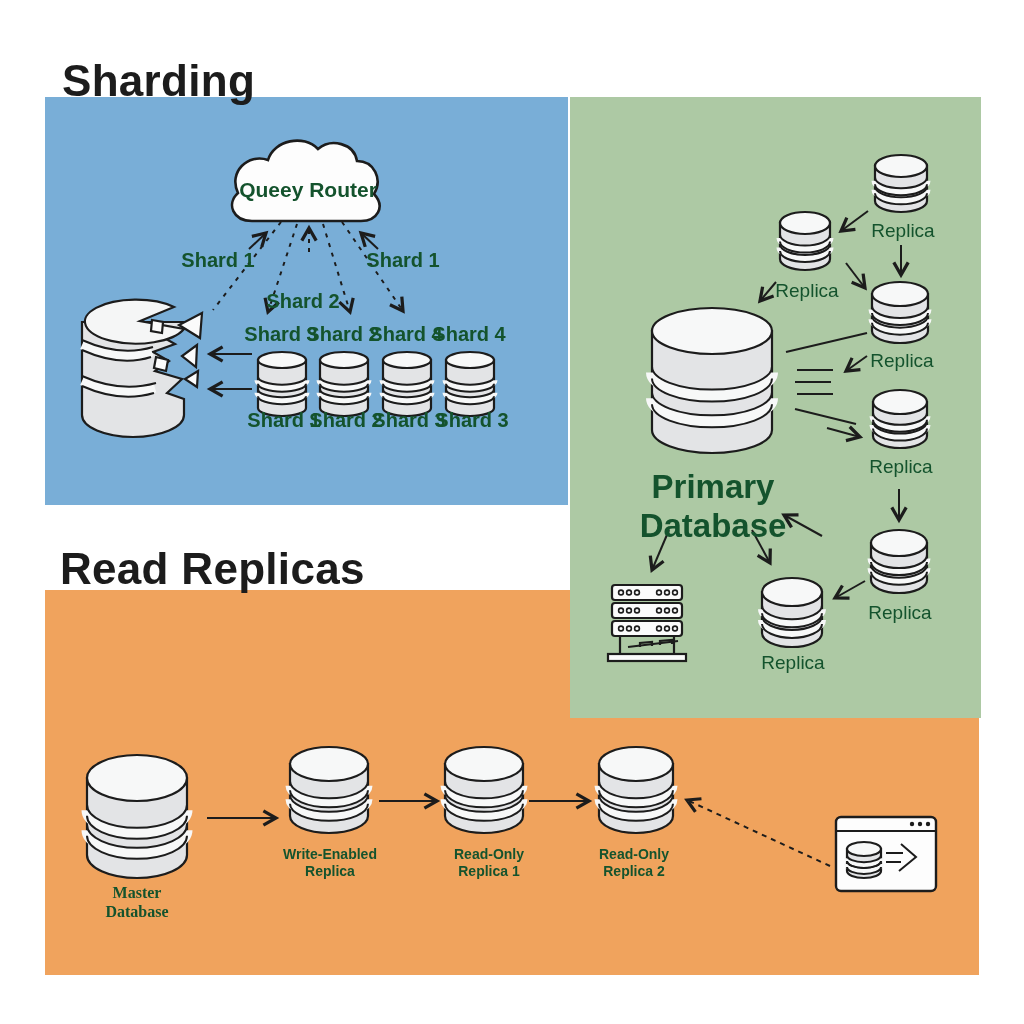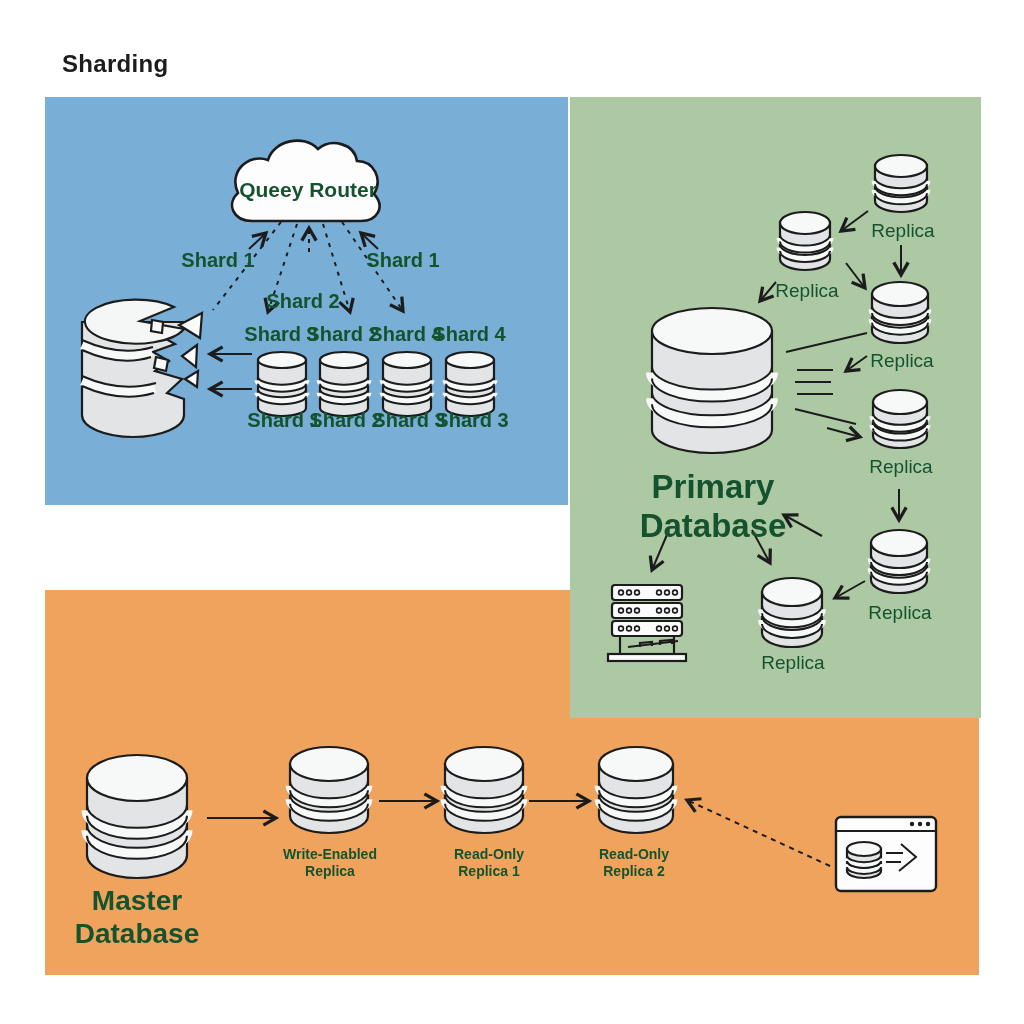--- a/index.html
+++ b/index.html
@@ -6,26 +6,26 @@
   #canvas{
     position:relative;width:1024px;height:1024px;background:#ffffff;overflow:hidden;
     font-family:"Liberation Sans","DejaVu Sans",sans-serif;color:#1c1c1c;
   }
   .panel{position:absolute;}
   #panel-blue{left:45px;top:97px;width:523px;height:408px;}
   #panel-orange{left:45px;top:590px;width:934px;height:385px;}
   #panel-green{left:570px;top:97px;width:411px;height:621px;}
   svg.art{position:absolute;left:0;top:0;pointer-events:none;}
   .lbl{position:absolute;white-space:pre-line;text-align:center;transform:translateX(-50%);line-height:1.18;color:#14532d;}
-  .title{position:absolute;font-size:24px;font-weight:700;letter-spacing:.3px;white-space:nowrap;}
+  .title{position:absolute;font-size:44px;font-weight:700;letter-spacing:.3px;white-space:nowrap;margin-top:6px;}
   .cloud-lbl{font-size:21px;font-weight:600;}
   .lbl-m{font-size:20px;font-weight:600;white-space:nowrap;}
   .lbl-r{font-size:19px;font-weight:500;white-space:nowrap;}
   .lbl-b25{font-size:33px;font-weight:700;}
-  .lbl-b22{font-size:28px;font-weight:700;}
+  .lbl-b22{font-size:16px;font-weight:700;font-family:Liberation Serif, serif;}
   .lbl-b21{font-size:14px;font-weight:700;}
 </style>
 </head>
 <body>
 
 <div id="canvas">
 
   <div class="panel" id="panel-blue" style="background: rgb(121, 174, 215);"></div>
   <div class="panel" id="panel-orange" style="background: rgb(240, 163, 93);"></div>
   <div class="panel" id="panel-green" style="background: rgb(173, 201, 164);"></div>
@@ -301,20 +301,21 @@
           <path d="M847,861.24 A17,7 0 0 0 881,861.24" fill="none" stroke="#1c1c1c" stroke-width="2"></path>
           <path d="M846,863.96 A18,7 0 0 0 882,863.96" fill="none" stroke="#f7f8f8" stroke-width="4"></path>
           <path d="M847,860.96 A17,7 0 0 0 881,860.96" fill="none" stroke="#1c1c1c" stroke-width="2"></path>
           <path d="M847,866.96 A17,7 0 0 0 881,866.96" fill="none" stroke="#1c1c1c" stroke-width="2"></path>
           <ellipse cx="864" cy="849" rx="17" ry="7" fill="#f7f8f8" stroke="#1c1c1c" stroke-width="2.2"></ellipse>
         </g>
       </g>
   </svg>
 
   <div class="title" style="left:62px;top:50px">Sharding</div>
+  <div class="title" style="left:60px;top:538px">Read Replicas</div>
 
   <div class="lbl cloud-lbl" style="left:308px;top:178px">Queey Router</div>
   <div class="lbl lbl-m" style="left:218px;top:249px">Shard 1</div>
   <div class="lbl lbl-m" style="left:403px;top:249px">Shard 1</div>
   <div class="lbl lbl-m" style="left:303px;top:290px">Shard 2</div>
   <div class="lbl lbl-m" style="left:281px;top:323px">Shard 3</div>
   <div class="lbl lbl-m" style="left:343px;top:323px">Shard 2</div>
   <div class="lbl lbl-m" style="left:406px;top:323px">Shard 4</div>
   <div class="lbl lbl-m" style="left:469px;top:323px">Shard 4</div>
   <div class="lbl lbl-m" style="left:284px;top:409px">Shard 1</div>

